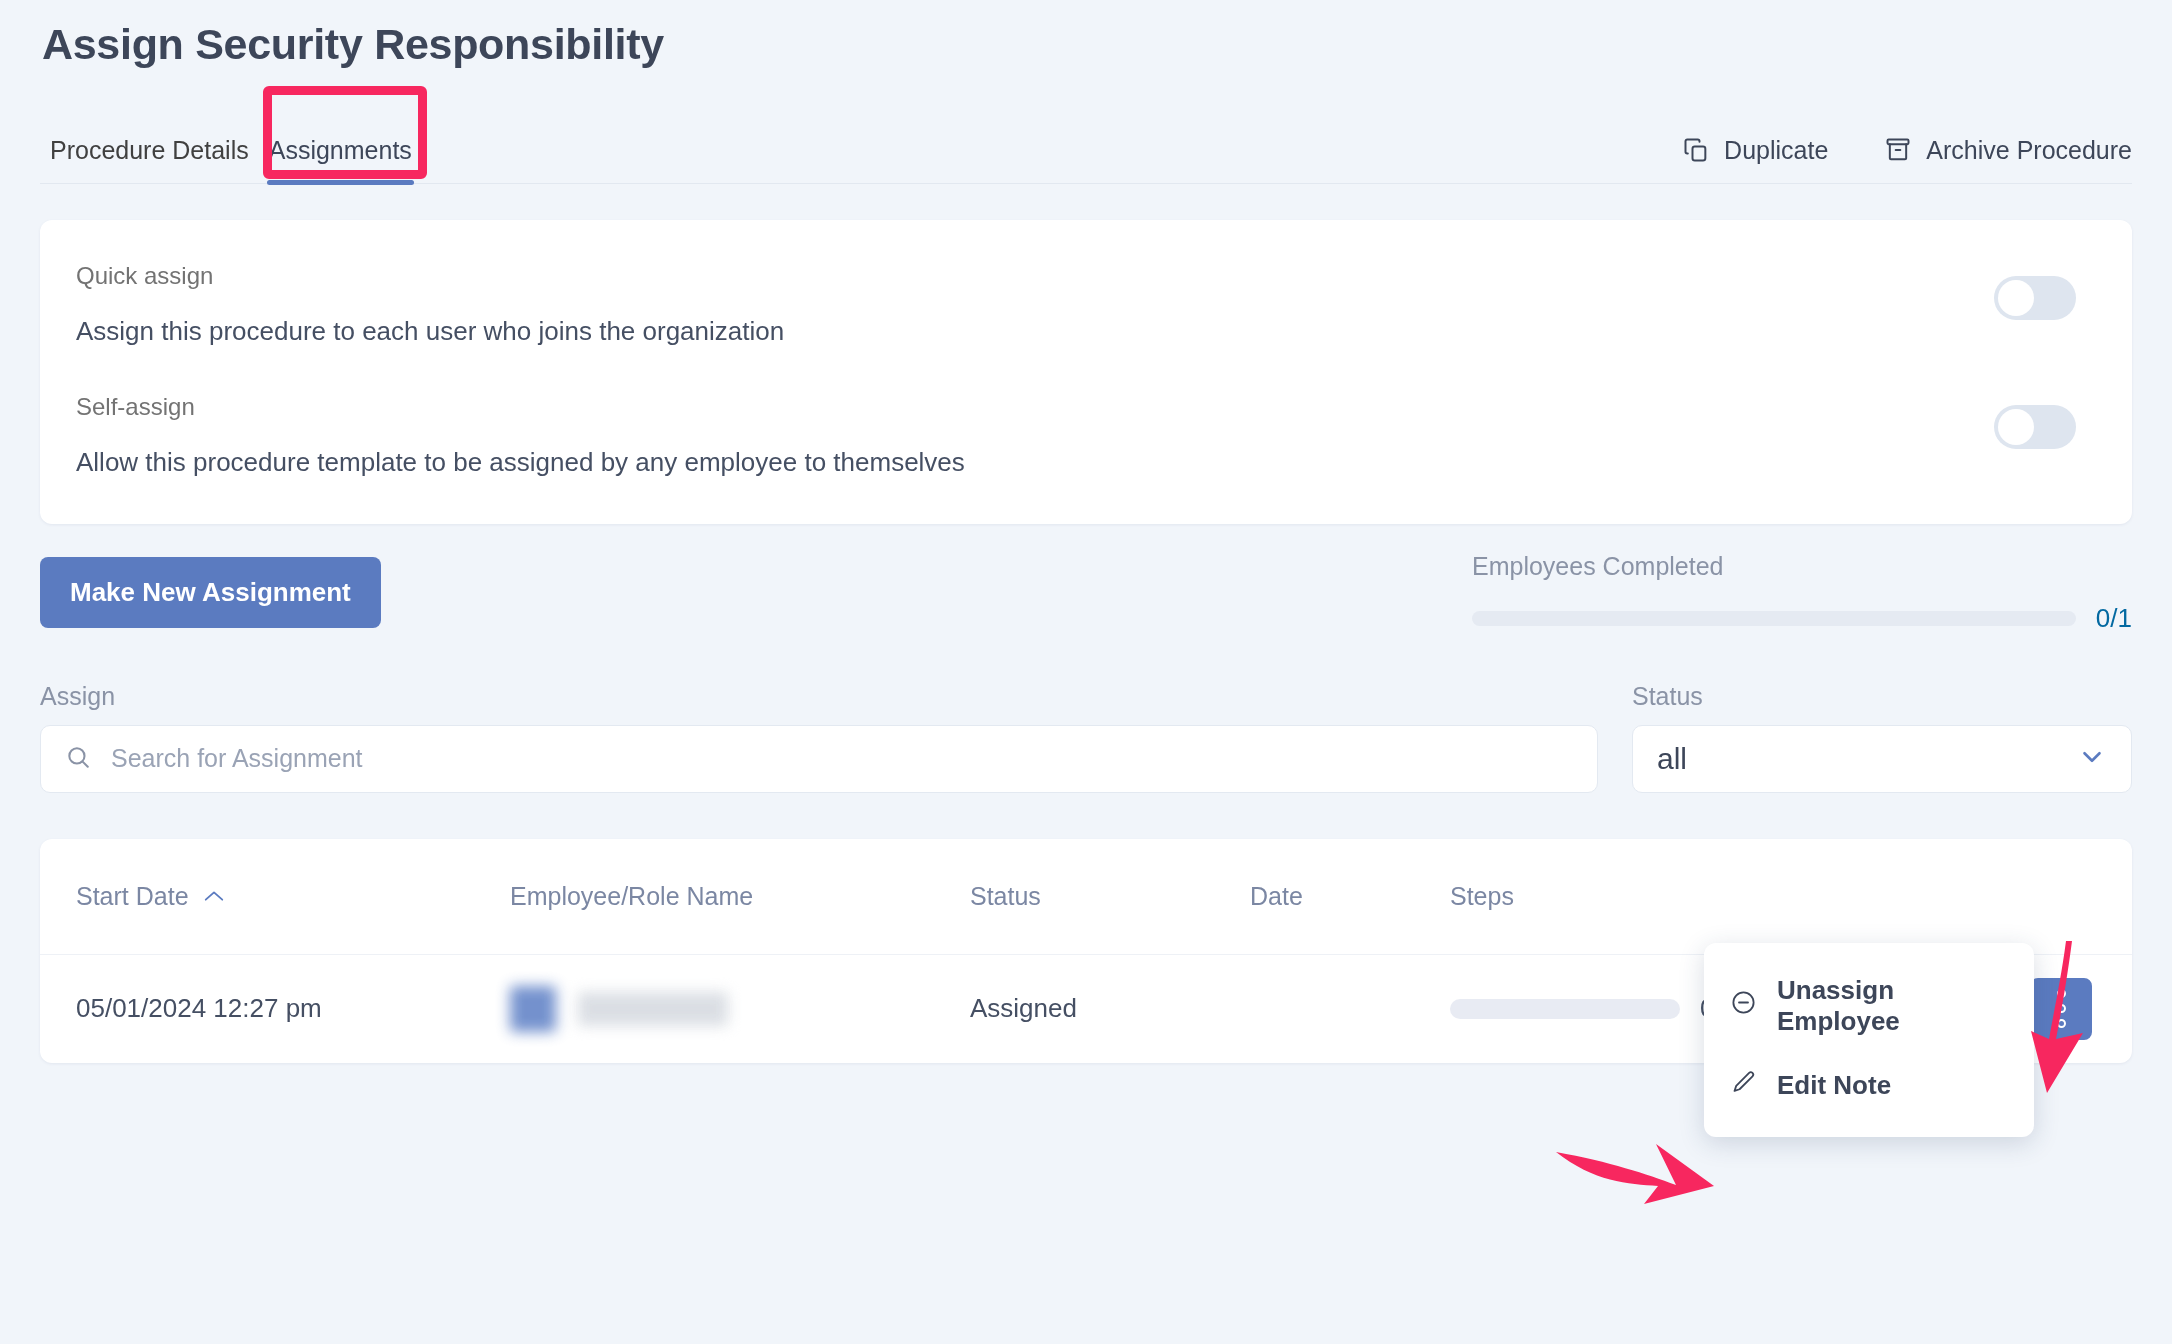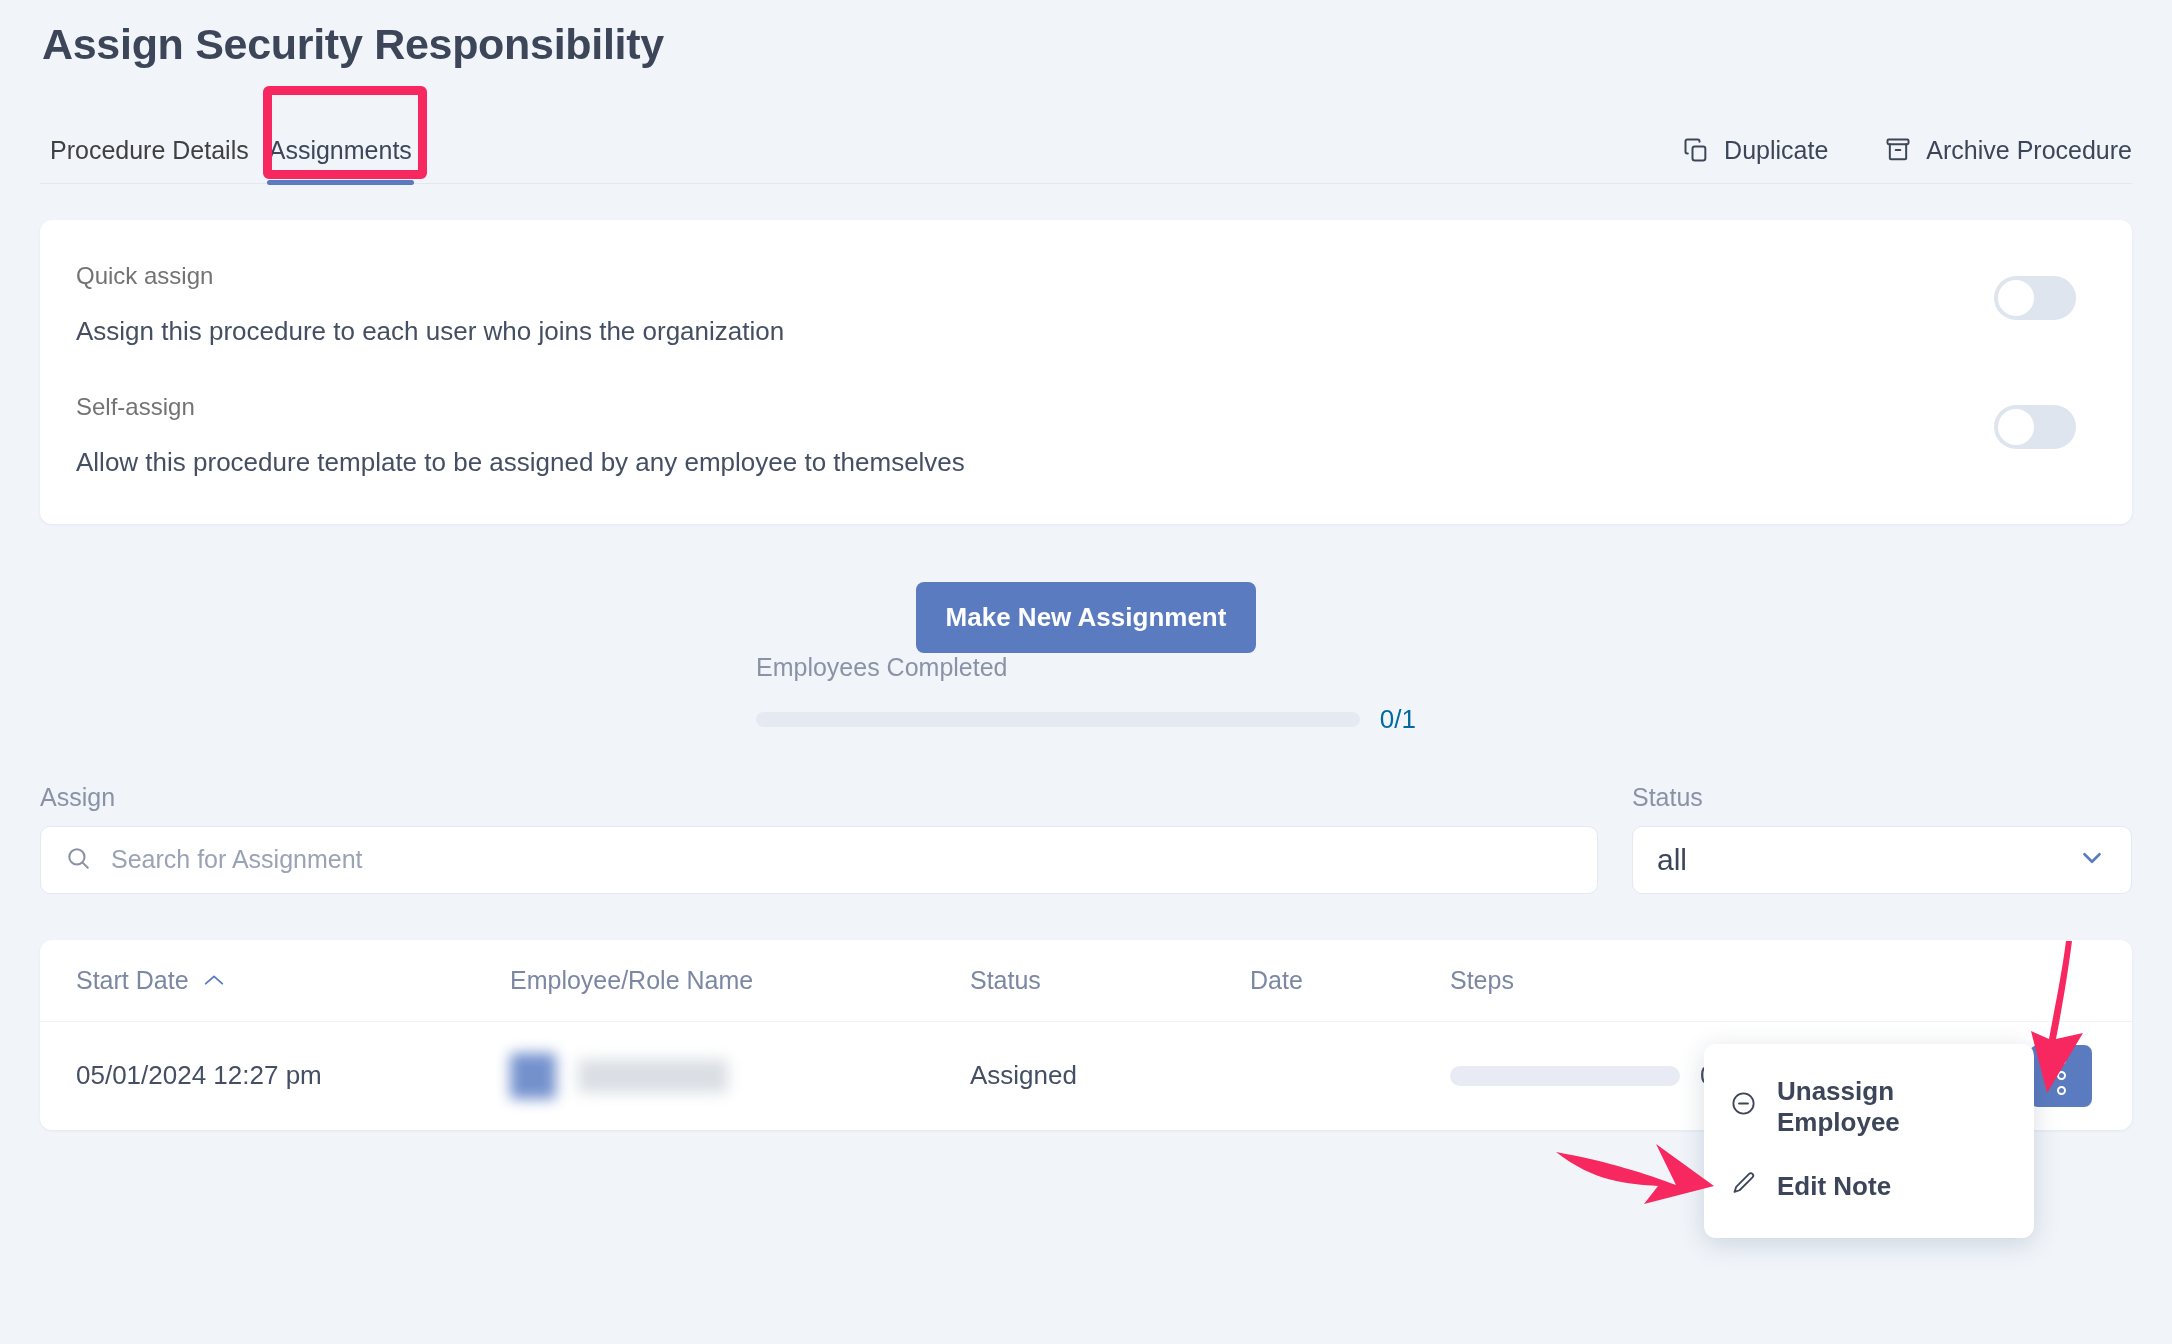--- a/index.html
+++ b/index.html
@@ -118,22 +118,21 @@
     display: flex;
     flex-direction: column;
     gap: 85px;
   }
 
   
   .action-row {
     display: flex;
     align-items: center;
     justify-content: space-between;
-    margin-top: 58px;
-    flex-direction: column;
+    margin-top: 28px;
   }
   .btn-primary {
     background: #5b7bc0;
     color: #ffffff;
     font-size: 26px;
     font-weight: bold;
     border: none;
     border-radius: 8px;
     padding: 20px 30px;
     cursor: pointer;
@@ -210,21 +209,21 @@
     border-radius: 12px;
     box-shadow: 0 1px 3px rgba(50,70,110,0.08);
     margin-top: 46px;
     position: relative;
     overflow: visible;
   }
   .trow {
     display: flex;
     align-items: center;
   }
-  .thead { height: 82px; border-bottom: 1.5px solid #eef1f6; }
+  .thead { height: 116px; border-bottom: 1.5px solid #eef1f6; }
   .tbody-row { height: 108px; }
   .th {
     font-size: 25px;
     color: #7b87a3;
     display: flex;
     align-items: center;
     gap: 14px;
   }
   .td { font-size: 26px; color: #454f63; }
   .c-date   { width: 470px; padding-left: 36px; }

